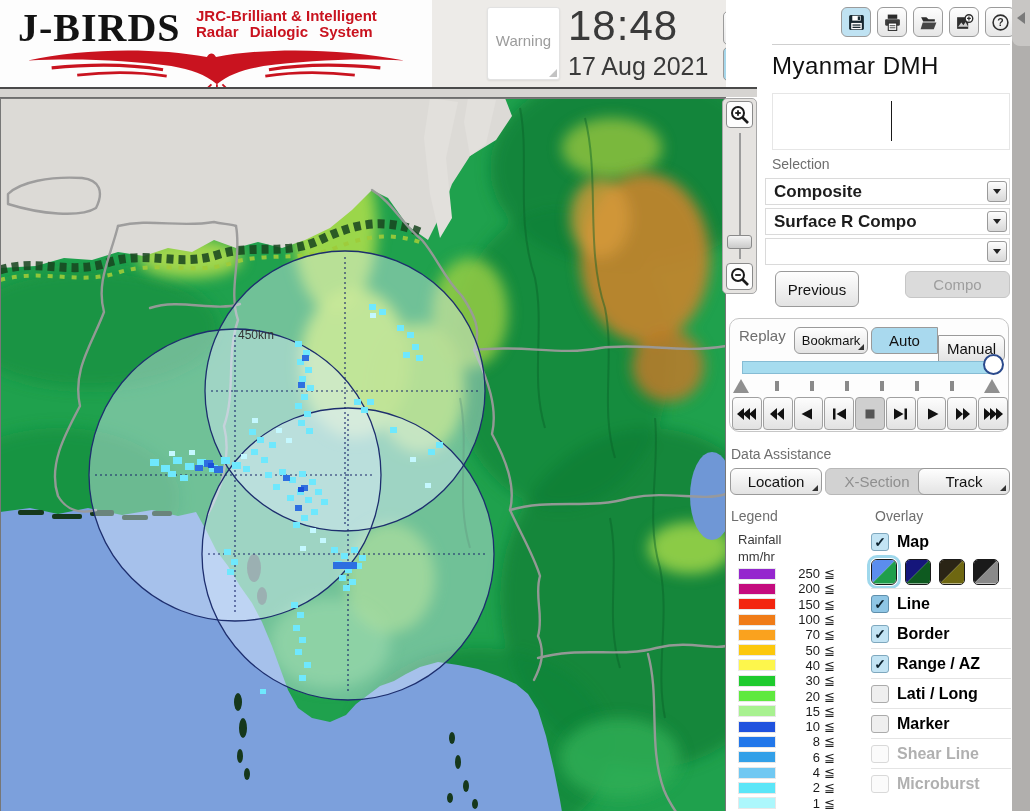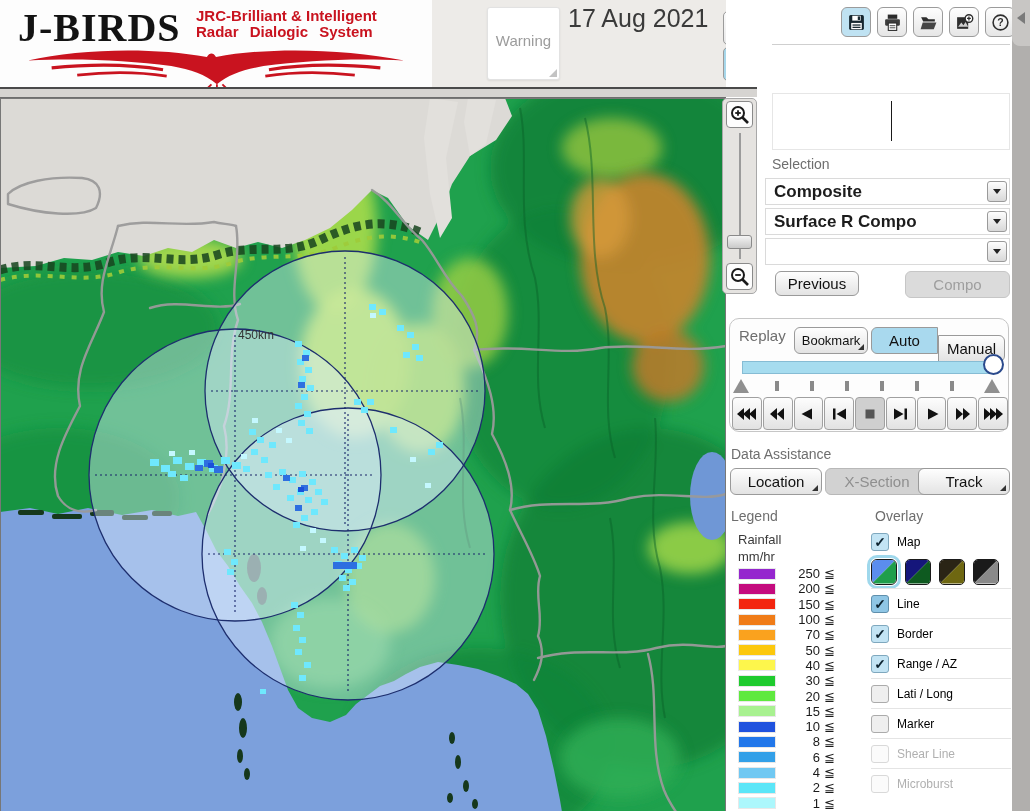--- a/index.html
+++ b/index.html
@@ -59,21 +59,21 @@
 .lsuf{margin-left:4px;font-size:13px;color:#1A1A1A;}
 
 #ovl{position:absolute;left:145px;top:528px;width:140px;}
 .orow{position:relative;height:29px;display:flex;align-items:center;border-top:1px solid #E4E4E4;}
 .orow.first{border-top:none;height:27px;}
 .cb{width:18px;height:18px;border-radius:3px;box-sizing:border-box;margin-right:8px;display:flex;align-items:center;justify-content:center;font-size:14px;font-weight:bold;color:#0D2330;}
 .cb.on{background:#C3E4F4;border:1px solid #7FA8BE;}
 .cb.on2{background:#8FC6E5;border:1px solid #5F8FAC;}
 .cb.off{background:#EFEFEF;border:1px solid #ABABAB;}
 .cb.ds{background:#FBFBFB;border:1px solid #D9D9D9;}
-.olab{font-size:12px;font-weight:normal;color:#000;}
+.olab{font-size:16px;font-weight:bold;color:#000;}
 .olab.ds{color:#B0B0B0;}
 .swrow{position:relative;height:33px;display:flex;align-items:center;gap:8px;}
 .sw{position:relative;width:26px;height:26px;border:1px solid #1A1A1A;border-radius:5px;overflow:hidden;box-sizing:border-box;}
 .sw .ta,.sw .tb{position:absolute;inset:0;}
 .sw .ta{clip-path:polygon(0 0,100% 0,0 100%);}
 .sw .tb{clip-path:polygon(100% 0,100% 100%,0 100%);}
 .swsel{outline:3px solid #9FD8EC;outline-offset:1px;border-radius:6px;}
 
 #map{position:absolute;left:0;top:97px;width:726px;height:714px;background:#1FA14D;border-top:1px solid #6E6E6E;}
 #zpanel{position:absolute;left:722px;top:98px;width:35px;height:196px;background:#E5E3E0;border:1px solid #A8A8A8;border-radius:5px;box-sizing:border-box;}
@@ -104,20 +104,21 @@
         <path d="M58,32 C100,27 130,29 156,33" stroke="#C9131F" stroke-width="3" fill="none"></path>
         <path d="M362,32 C320,27 290,29 264,33" stroke="#C9131F" stroke-width="3" fill="none"></path>
         <path d="M205,42 L201,46 M211,42 L211,46 M217,42 L221,46" stroke="#C9131F" stroke-width="2" fill="none"></path>
       </svg>
     </div>
     <div class="warnbox">
       <span>Warning</span>
       <div class="grip"></div>
     </div>
     <div id="clock">
+      <div class="tm">18:48</div>
       <div class="dt">17 Aug 2021</div>
     </div>
     <div class="tzb" id="tz-utc">UTC</div>
     <div class="tzb" id="tz-mmt">MMT</div>
   </div>
 
   <div id="rp">
     <div class="icobtn sel" style="left:115px">
       <svg width="19" height="19" viewBox="0 0 18 18">
         <rect x="2" y="2" width="14" height="14" rx="1.5" fill="#15262F"></rect>
@@ -151,20 +152,21 @@
         <path d="M13.2,3.4 v3.6 M11.4,5.2 h3.6" stroke="#2E2E2E" stroke-width="1.2"></path>
       </svg>
     </div>
     <div class="icobtn" style="left:259px">
       <svg width="19" height="19" viewBox="0 0 18 18">
         <circle cx="9" cy="9" r="7" fill="none" stroke="#2E2E2E" stroke-width="1.5"></circle>
         <text x="9" y="12.6" font-size="10" font-weight="bold" text-anchor="middle" fill="#2E2E2E">?</text>
       </svg>
     </div>
     <div id="rpsep"></div>
+    <div id="station">Myanmar DMH</div>
     <div id="txtbox">
       <div class="cur"></div>
     </div>
 
     <div class="seclab" style="left:46px;top:156px">Selection</div>
     <div class="ddf" style="top:208px">
       <span class="val">Surface R Compo</span>
       <span class="dda">
           <span class="caret"></span>
         </span>
@@ -174,21 +176,21 @@
       <span class="dda">
           <span class="caret"></span>
         </span>
     </div>
     <div class="ddf" style="top:238px">
       <span class="val"></span>
       <span class="dda">
           <span class="caret"></span>
         </span>
     </div>
-    <div class="btn" style="left:49px;top:271px;width:84px;height:25px">Previous</div>
+    <div class="btn" style="left:49px;top:271px;width:84px;height:36px">Previous</div>
     <div class="btn dis" style="left:179px;top:271px;width:105px;height:27px">Compo</div>
 
     <div id="replay">
       <div class="lab">Replay</div>
       <div class="btn" style="left:64px;top:8px;width:74px;height:27px;font-size:13px">
         <span>Bookmark</span>
         <span class="fold"></span>
       </div>
       <div class="btn blue" style="left:141px;top:8px;width:67px;height:27px;border-radius:6px 0 0 6px">Auto</div>
       <div class="btn" style="left:208px;top:16px;width:67px;height:27px;border-radius:0 6px 6px 0">Manual</div>

